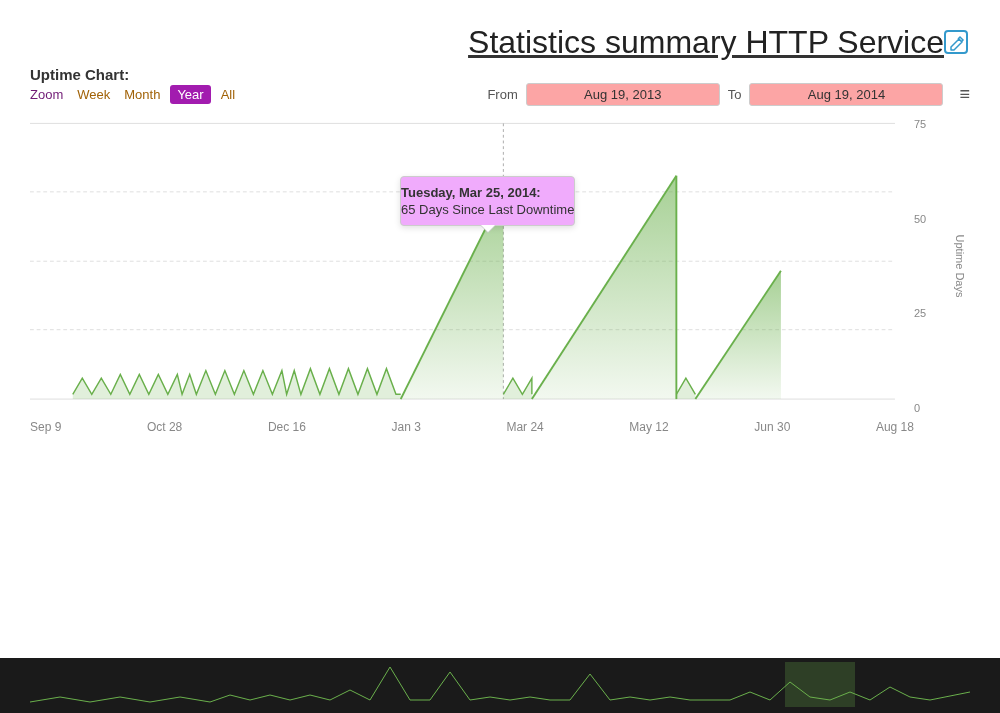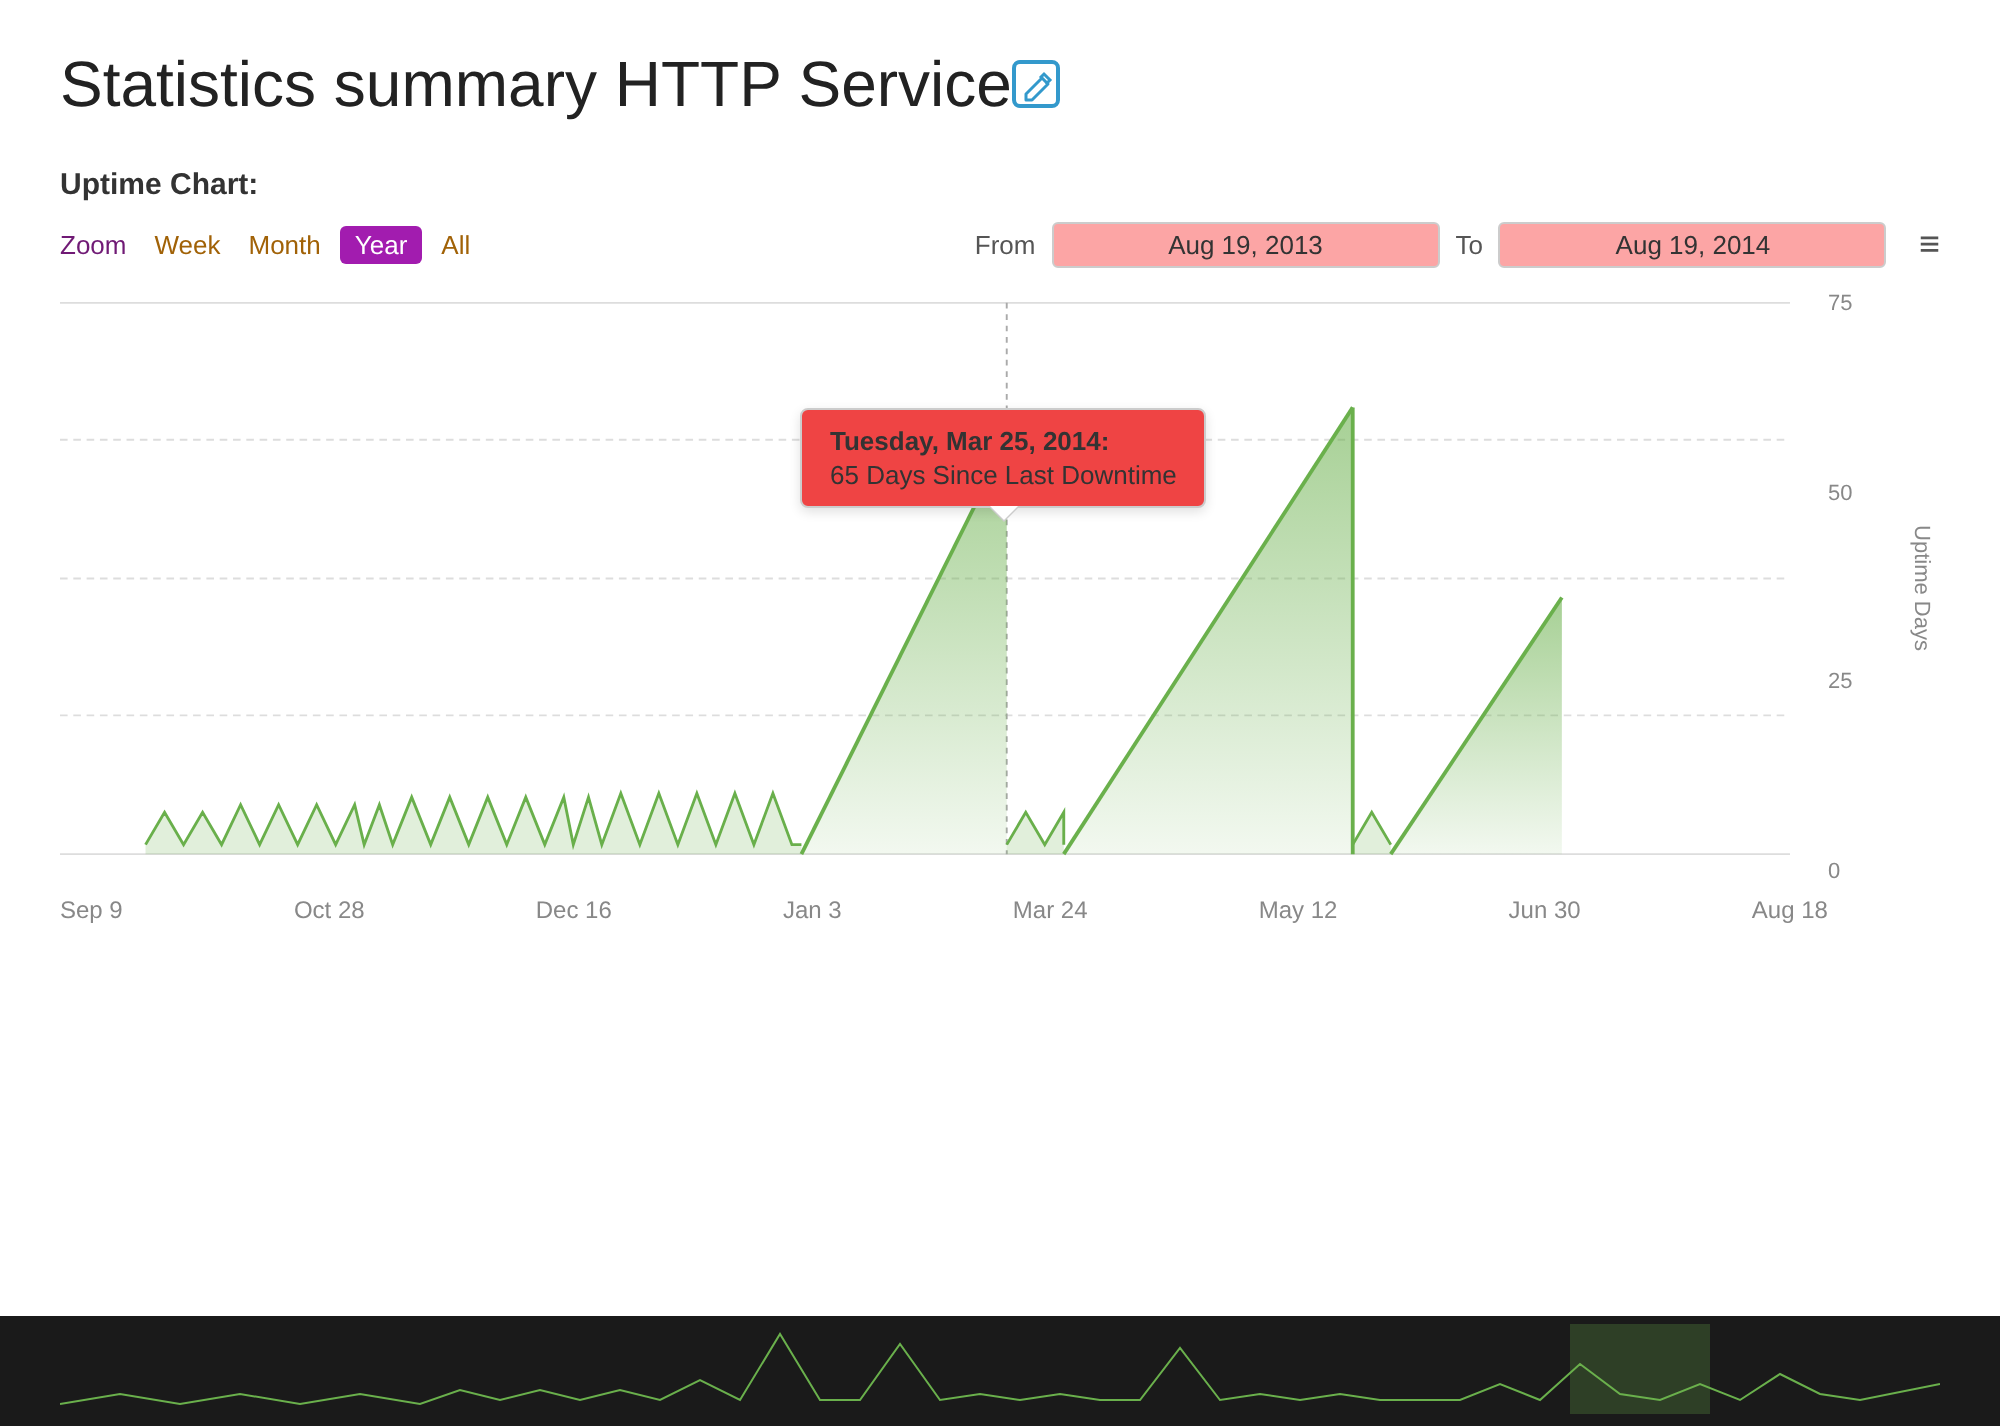--- a/index.html
+++ b/index.html
@@ -11,22 +11,23 @@
       min-height: 713px;
       overflow: hidden;
     }
     .page-container {
       padding: 24px 30px 0 30px;
       position: relative;
     }
     .page-title-row {
       display: flex;
       align-items: flex-start;
-      justify-content: flex-start;
-      margin-bottom: 22px;
+      justify-content: flex-end;
+      margin-bottom: 4px;
+      text-decoration: underline;
     }
     .page-title {
       font-size: 32px;
       font-weight: 300;
       color: #222;
     }
     .edit-icon {
       color: #3399cc;
       font-size: 22px;
       margin-top: 6px;
@@ -41,21 +42,20 @@
       align-items: center;
       gap: 8px;
     }
     .calendar-icon {
       font-size: 20px;
     }
     .uptime-label {
       font-size: 15px;
       font-weight: 700;
       color: #333;
-      margin-bottom: 10px;
     }
     .chart-controls {
       display: flex;
       align-items: center;
       justify-content: space-between;
       margin-bottom: 10px;
     }
     .zoom-controls {
       display: flex;
       align-items: center;
@@ -106,24 +106,24 @@
       margin-left: 8px;
     }
     .chart-wrapper {
       position: relative;
       width: 100%;
       height: 380px;
       margin-top: 8px;
     }
     .tooltip {
       position: absolute;
-      background: #ef4444;
+      background: #f0abfc;
       border: 1px solid #ccc;
       border-radius: 4px;
-      padding: 8px 14px;
+      padding: 8px 0;
       font-size: 13px;
       color: #333;
       box-shadow: 0 2px 6px rgba(0,0,0,0.12);
       white-space: nowrap;
       pointer-events: none;
       z-index: 10;
     }
     .tooltip strong {
       display: block;
       font-weight: 700;

